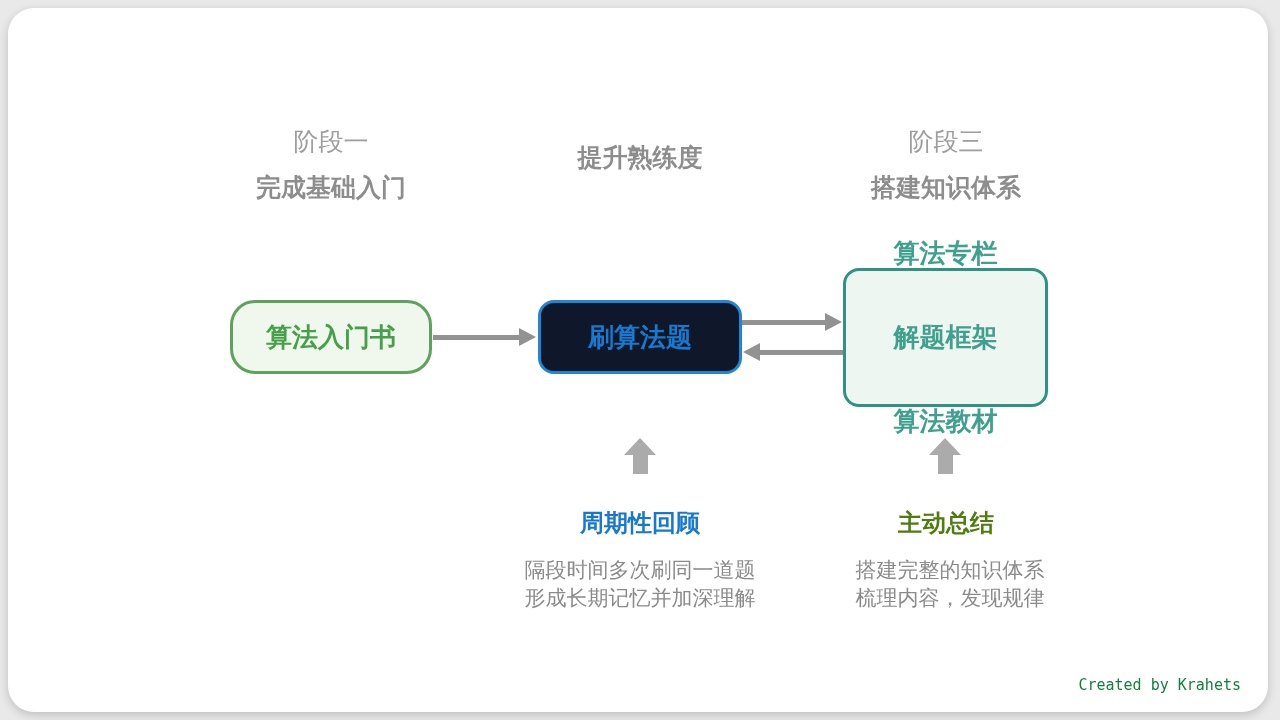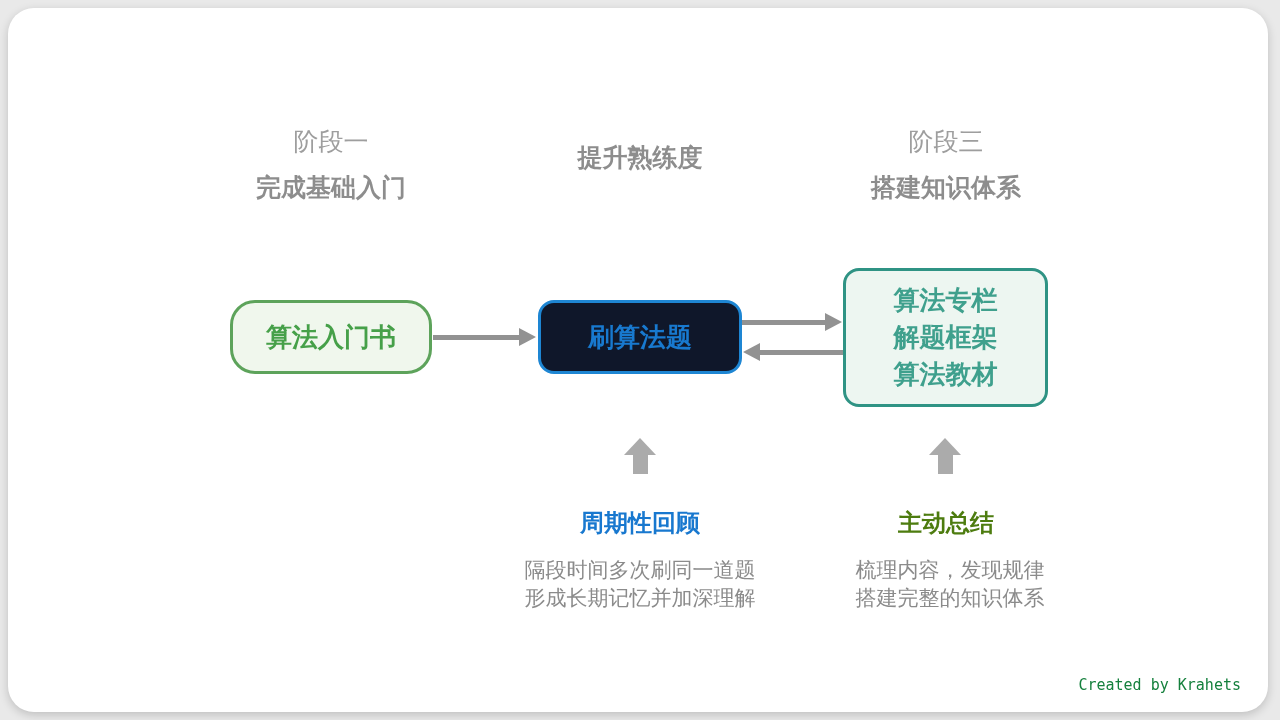--- a/index.html
+++ b/index.html
@@ -56,20 +56,21 @@
     border-radius: 16px;
     border: 3px solid;
     box-sizing: border-box;
     display: flex;
     flex-direction: column;
     align-items: center;
     justify-content: center;
     font-size: 26px;
     font-weight: bold;
     line-height: 37px;
+    gap: 47px;
   }
   .node.green {
     left: 230px; top: 300px; width: 202px; height: 74px;
     color: #46a049; border-color: #5da35b; background: #f0f7ed; border-radius: 25px;
   }
   .node.blue {
     left: 538px; top: 300px; width: 204px; height: 74px;
     color: #1879cf; border-color: #1e86d3; background: #0f172a;
   }
   .node.teal {
@@ -200,18 +201,18 @@
   </div>
 
   <div class="annotation-title blue">周期性回顾</div>
   <div class="annotation-desc d1">
     <div>隔段时间多次刷同一道题</div>
     <div>形成长期记忆并加深理解</div>
   </div>
 
   <div class="annotation-title teal">主动总结</div>
   <div class="annotation-desc d2">
+    <div>搭建完整的知识体系</div>
     <div>梳理内容，发现规律</div>
-    <div>搭建完整的知识体系</div>
   </div>
 
   <div class="credit">Created by Krahets</div>
 </div>
 
 </body></html>

